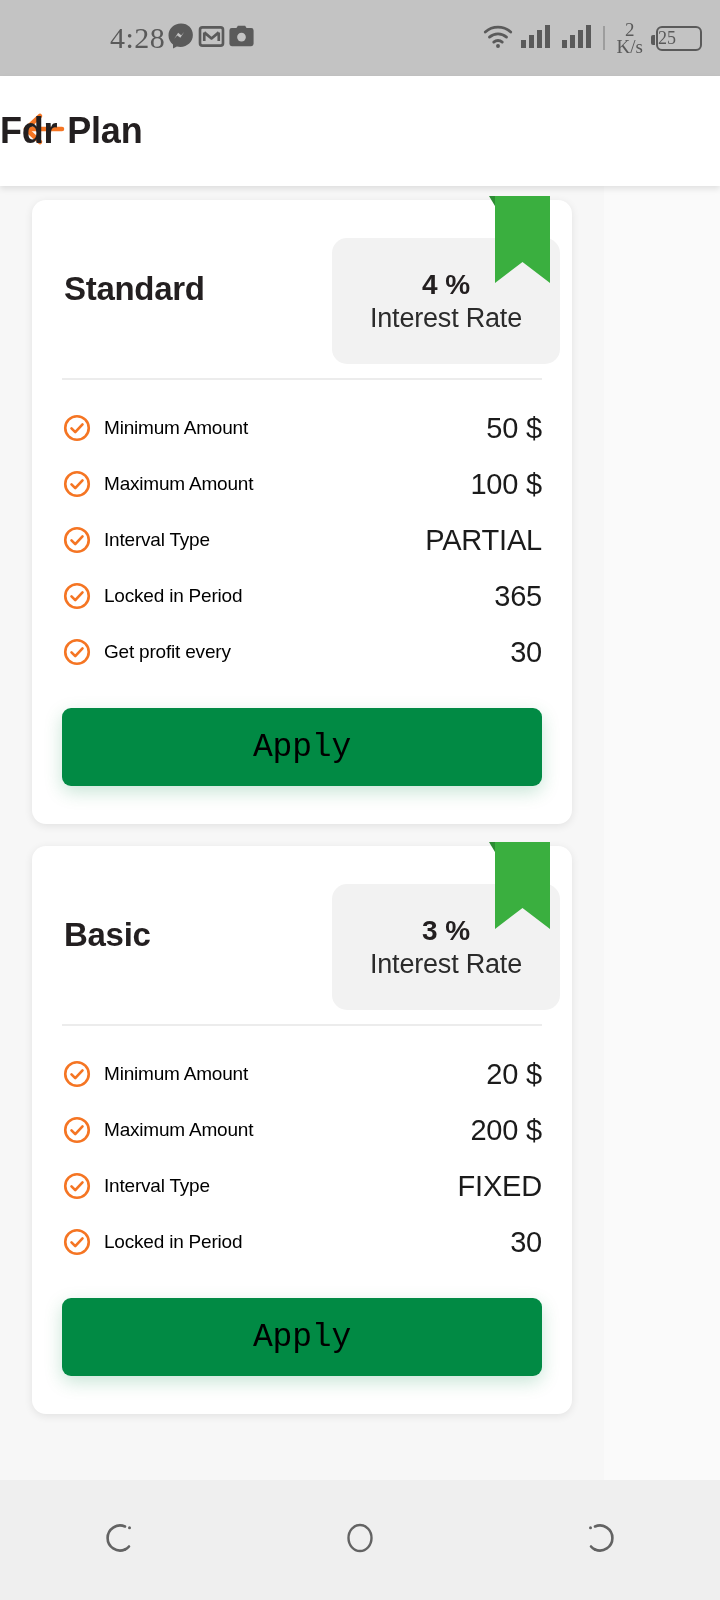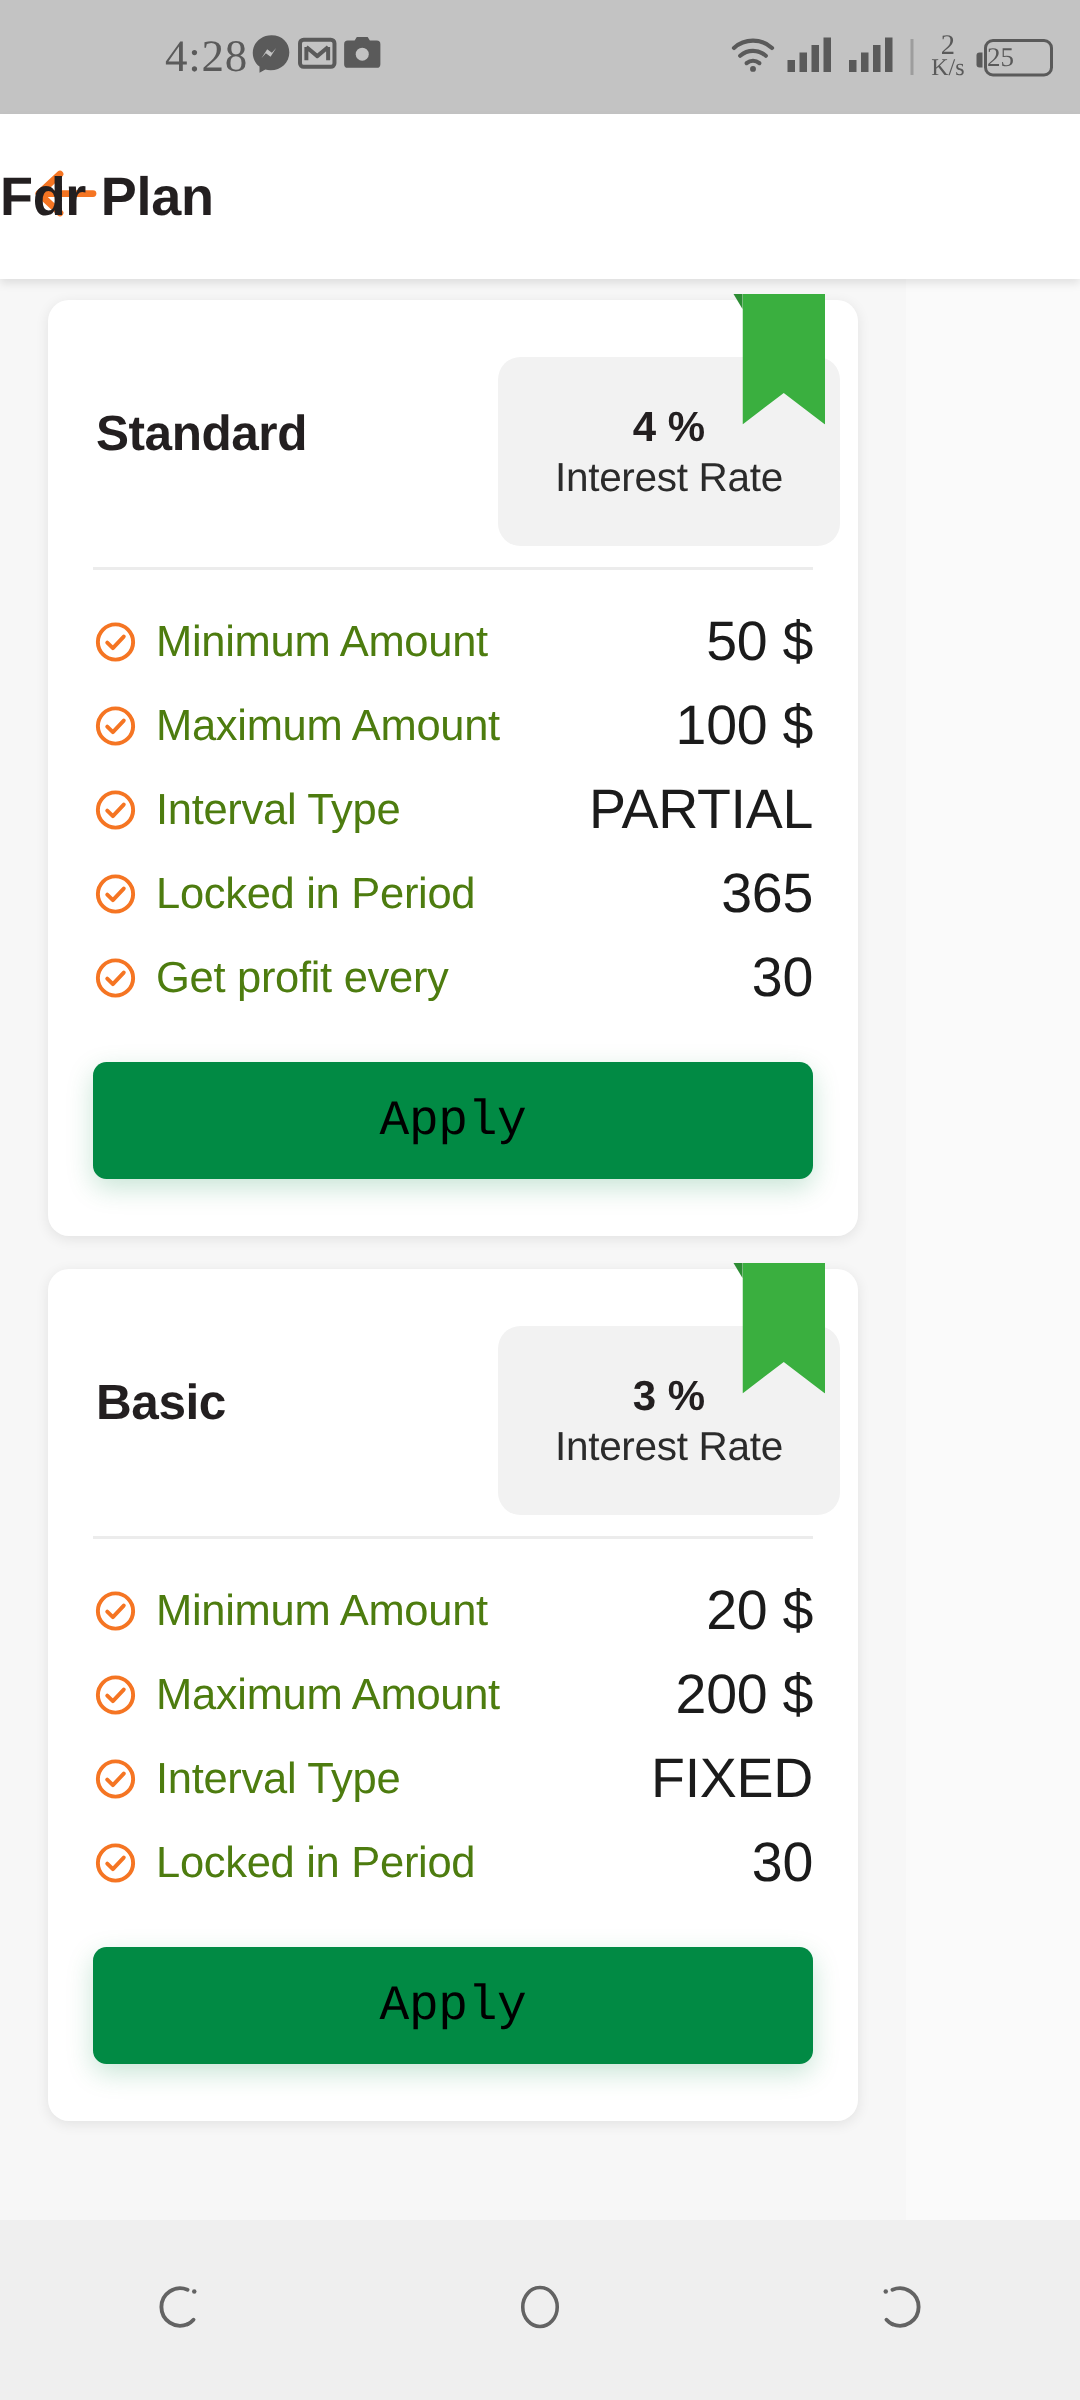--- a/index.html
+++ b/index.html
@@ -36,21 +36,21 @@
   .net-rate {
     display: flex;
     flex-direction: column;
     align-items: center;
     line-height: 0.92;
     color: #5a5a5a;
     font-family: "Liberation Serif", serif;
     margin: 0 2px 0 4px;
   }
   .net-rate .num { font-size: 19px; }
-  .net-rate .unit { font-size: 16px; }
+  .net-rate .unit { font-size: 19px; }
 
   .battery {
     position: relative;
     width: 46px; height: 25px;
     border: 2.5px solid #5a5a5a;
     border-radius: 6px;
     display: flex;
     align-items: center;
     margin-left: 4px;
   }
@@ -178,27 +178,27 @@
 
   .rows { padding: 20px 30px 0 30px; }
   .row {
     display: flex;
     align-items: center;
     height: 56px;
   }
   .row .check { flex: 0 0 42px; display: flex; align-items: center; }
   .row .label {
     flex: 1 1 auto;
-    font-size: 29px;
-    color: #4d7c0f;
+    font-size: 19px;
+    color: #000000;
     letter-spacing: -0.2px;
   }
   .row .value {
     flex: 0 0 auto;
-    font-size: 37px;
+    font-size: 29px;
     color: #1b1b1b;
     letter-spacing: -0.2px;
   }
 
   .apply-wrap { padding: 28px 30px 34px 30px; }
   .apply-btn {
     width: 100%;
     height: 78px;
     background: #018a44;
     border: none;

